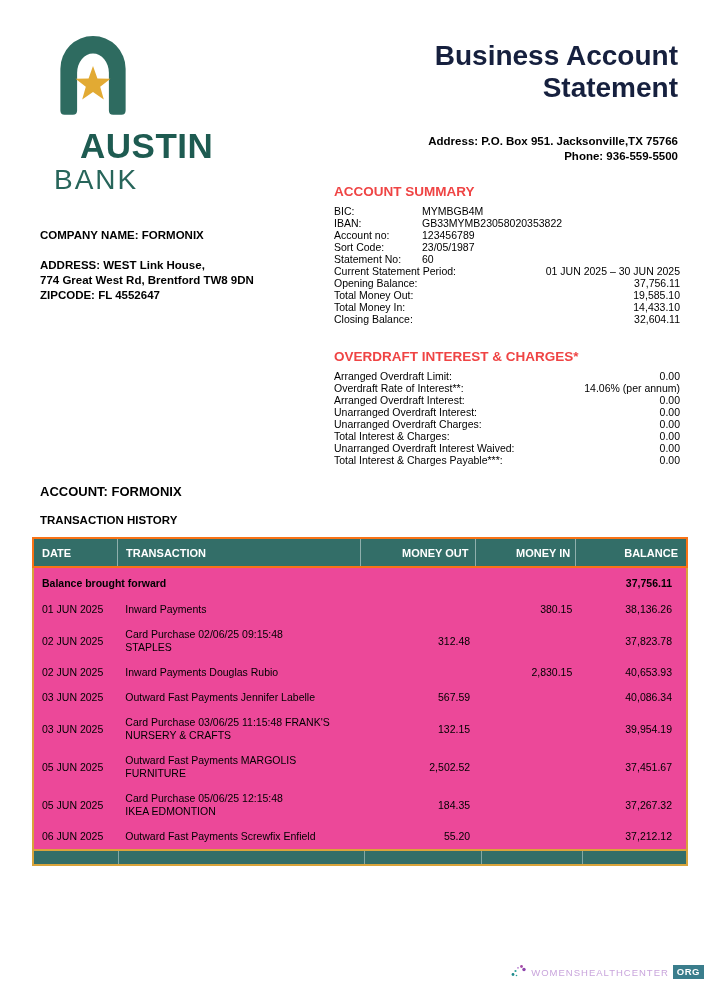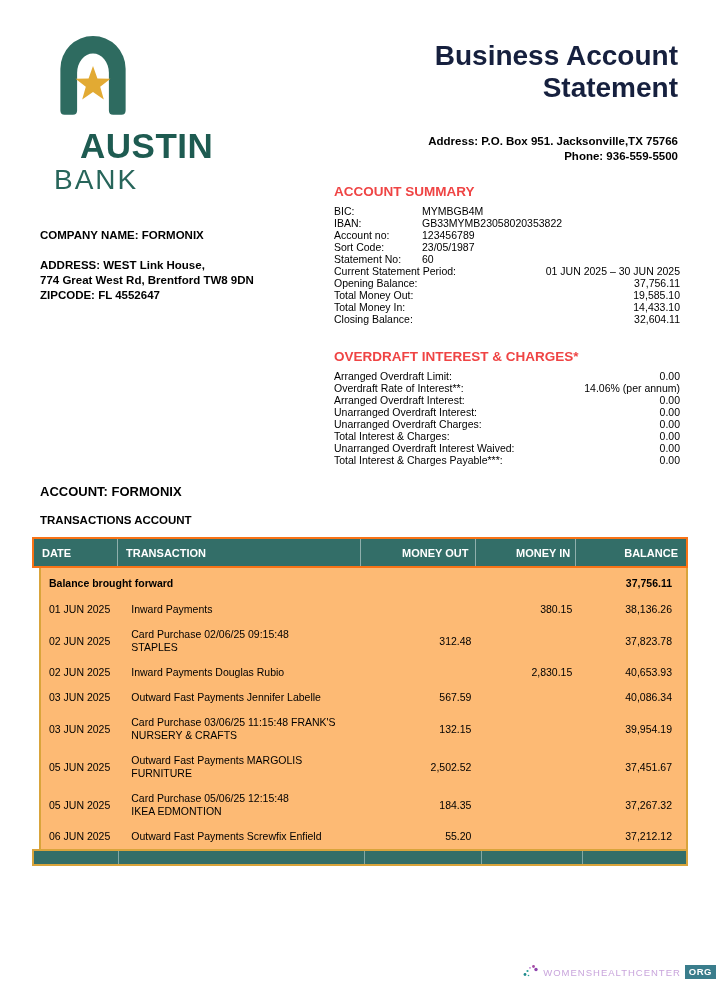--- a/index.html
+++ b/index.html
@@ -45,37 +45,37 @@
   .col-tx { width:246px; }
   .col-out { width:117px; }
   .col-in { width:101px; }
   .col-bal { flex:1;padding-left:48px; }
   .h-left { padding-left:8px; }
   .h-right { justify-content:flex-end; }
   .h-out { padding-right:7px; }
   .h-in { padding-right:5px; }
   .h-bal { padding-right:8px; }
 
-  .t-body { border-left:2px solid #D9A43B; border-right:2px solid #D9A43B; background:#fdba74;margin-left:7px; }
+  .t-body { border-left:2px solid #D9A43B; border-right:2px solid #D9A43B; background:#ec4899; }
   .t-row { display:flex; align-items:center; padding:6px 0; line-height:13px; }
   .t-row.opening { font-weight:bold; padding:9px 0 7px 0; }
   .col-open-label { width:548px; padding-left:8px; }
   .c-date { padding-left:8px; }
   .c-tx { padding-left:8px; padding-right:6px; white-space:pre-line; }
   .c-num { text-align:right; }
   .c-out { padding-right:7px; }
   .c-in { padding-right:5px; }
   .c-bal { padding-right:14px; }
 
   .t-footer { display:flex; height:17px; background:#336E68; border:2px solid #D9A43B; }
   .t-footer > div { height:100%; }
   .fdiv { border-left:1px solid rgba(255,255,255,0.4); }
 
   
-  .watermark { position:absolute; right:4px; top:964px; display:flex; align-items:center; gap:4px; }
+  .watermark { position:absolute; right:16px; top:964px; display:flex; align-items:center; gap:4px; }
   .wm-text { font-size:9.5px; letter-spacing:1px; color:#C9A5DC; }
   .wm-badge { font-size:9.5px; letter-spacing:0.5px; color:#ffffff; background:#3A7D8C; padding:1px 4px 2px 4px; border-radius:0; font-weight:bold; }
 </style>
 </head>
 <body>
 
 <div class="page">
 
   <div class="logo-block">
     <svg class="logo-mark" width="66" height="82" viewBox="0 0 78 98" xmlns="http://www.w3.org/2000/svg">
@@ -182,21 +182,21 @@
           <span class="kv-value right">0.00</span>
         </div>
         <div class="kv-row">
           <span class="kv-label">Total Interest &amp; Charges Payable***:</span>
           <span class="kv-value right">0.00</span>
         </div>
       </div>
   </div>
 
   <div class="account-heading">ACCOUNT: FORMONIX</div>
-  <div class="transactions-heading">TRANSACTIONS ACCOUNT</div>
+  <div class="transactions-heading">TRANSACTION HISTORY</div>
 
   <div class="tx-table">
     <div class="t-header">
       <div class="col-date h-left">DATE</div>
       <div class="col-tx h-left hdiv">TRANSACTION</div>
       <div class="col-out h-right h-out hdiv">MONEY OUT</div>
       <div class="col-in h-right h-in hdiv">MONEY IN</div>
       <div class="col-bal h-right h-bal hdiv">BALANCE</div>
     </div>
     <div class="t-body" id="tx-body">

